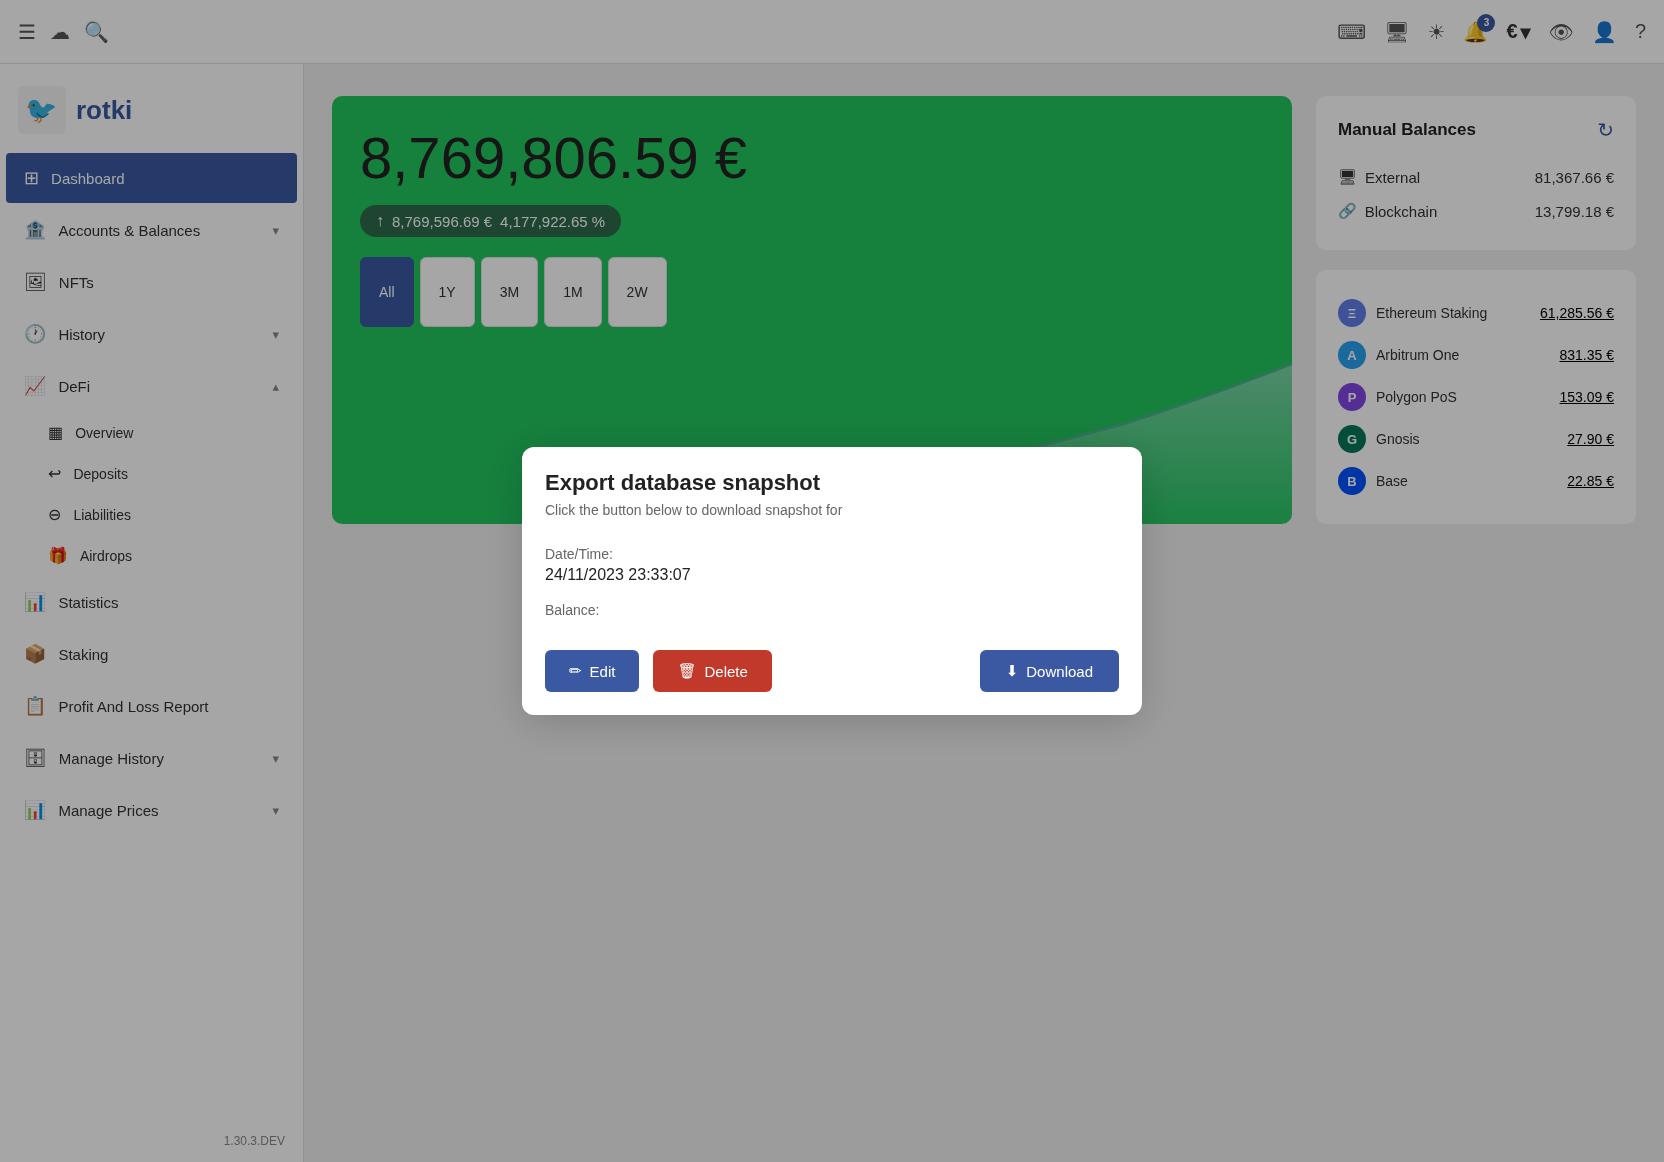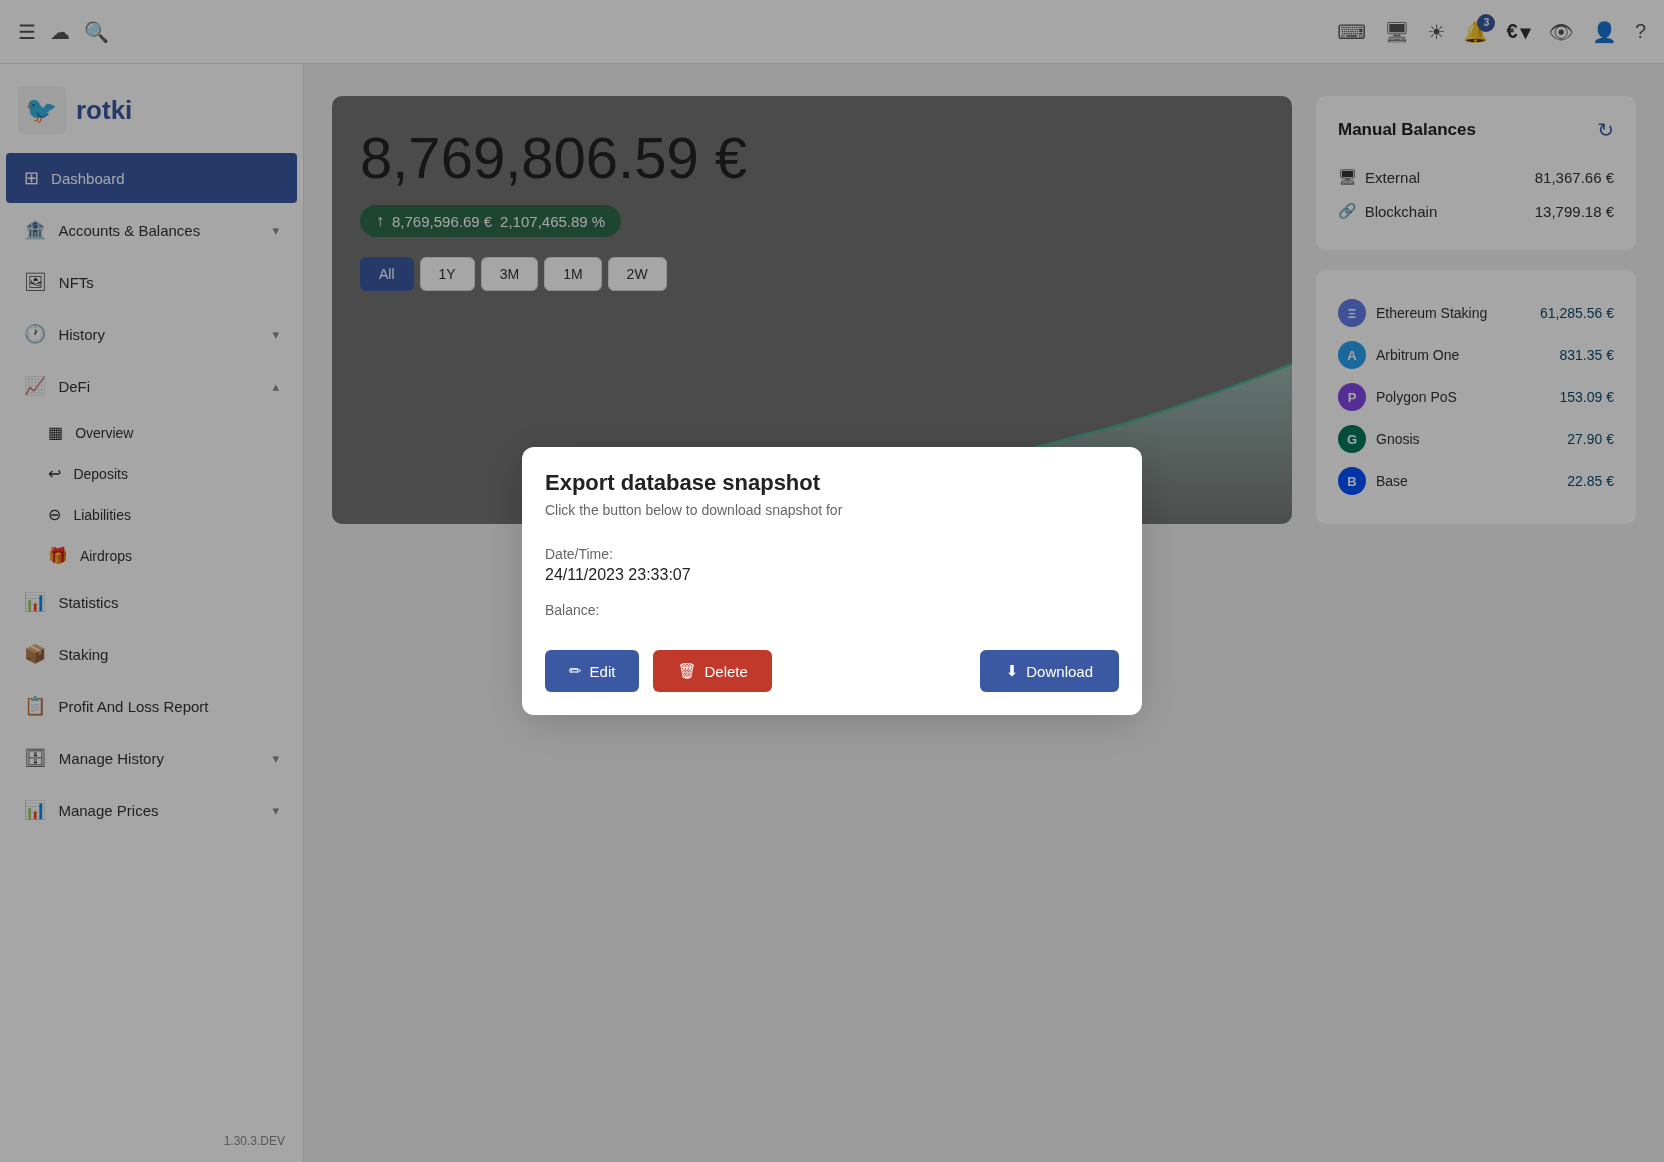--- a/index.html
+++ b/index.html
@@ -101,31 +101,31 @@
     .content {
       flex: 1;
       overflow-y: auto;
       padding: 32px 28px;
       background: #f0f0f0;
       position: relative;
     }
 
     
     .dashboard-main { display: flex; gap: 24px; }
-    .chart-section { flex: 1; background: #737373; border-radius: 10px; padding: 28px; min-height: 380px; position: relative; overflow: hidden; }
+    .chart-section { flex: 1; background: #22c55e; border-radius: 10px; padding: 28px; min-height: 380px; position: relative; overflow: hidden; }
     .big-balance { font-size: 58px; font-weight: 300; color: #222; margin-bottom: 14px; }
     .balance-badge {
       display: inline-flex; align-items: center; gap: 8px;
       background: #2d6b4a; color: #fff; border-radius: 20px;
       padding: 7px 16px; font-size: 15px; margin-bottom: 20px;
     }
     .balance-badge .arrow-up { font-size: 16px; }
     .time-filters { display: flex; gap: 6px; margin-bottom: 24px; }
     .time-btn {
-      padding: 8px 18px; border-radius: 6px; border: 1px solid #ddd;
+      padding: 26px 18px; border-radius: 6px; border: 1px solid #ddd;
       background: #fff; color: #333; font-size: 14px; cursor: pointer;
     }
     .time-btn.active { background: #3b59a3; color: #fff; border-color: #3b59a3; }
 
     
     .chart-area { position: absolute; bottom: 0; right: 0; width: 70%; height: 180px; }
     .chart-area svg { width: 100%; height: 100%; }
 
     
     .right-panel { width: 320px; display: flex; flex-direction: column; gap: 20px; }
@@ -139,21 +139,21 @@
     .balance-row { display: flex; align-items: center; justify-content: space-between; padding: 8px 0; font-size: 15px; }
     .balance-row .label { color: #333; display: flex; align-items: center; gap: 8px; }
     .balance-row .value { color: #333; font-weight: 500; }
 
     
     .blockchain-card {
       background: #fff; border-radius: 10px; padding: 22px;
     }
     .chain-row { display: flex; align-items: center; justify-content: space-between; padding: 7px 0; font-size: 14px; }
     .chain-row .chain-name { color: #333; display: flex; align-items: center; gap: 10px; }
-    .chain-row .chain-value { color: #0c4a6e; font-weight: 500; }
+    .chain-row .chain-value { color: #000000; font-weight: 500; text-decoration: underline; }
     .chain-icon { width: 28px; height: 28px; border-radius: 50%; display: flex; align-items: center; justify-content: center; font-size: 13px; font-weight: bold; }
 
     
     .overlay {
       position: fixed; top: 0; left: 0; width: 100%; height: 100%;
       background: rgba(0,0,0,0.35);
       z-index: 100;
       display: flex; align-items: center; justify-content: center;
     }
 
@@ -300,21 +300,21 @@
   </div>
 
   <div class="content">
     <div class="dashboard-main">
 
       <div class="chart-section">
         <div class="big-balance">8,769,806.59 €</div>
         <div class="balance-badge">
           <span class="arrow-up">↑</span>
           <span>8,769,596.69 €</span>
-          <span>2,107,465.89 %</span>
+          <span>4,177,922.65 %</span>
         </div>
         <div class="time-filters">
           <button class="time-btn active">All</button>
           <button class="time-btn">1Y</button>
           <button class="time-btn">3M</button>
           <button class="time-btn">1M</button>
           <button class="time-btn">2W</button>
         </div>
 
         

